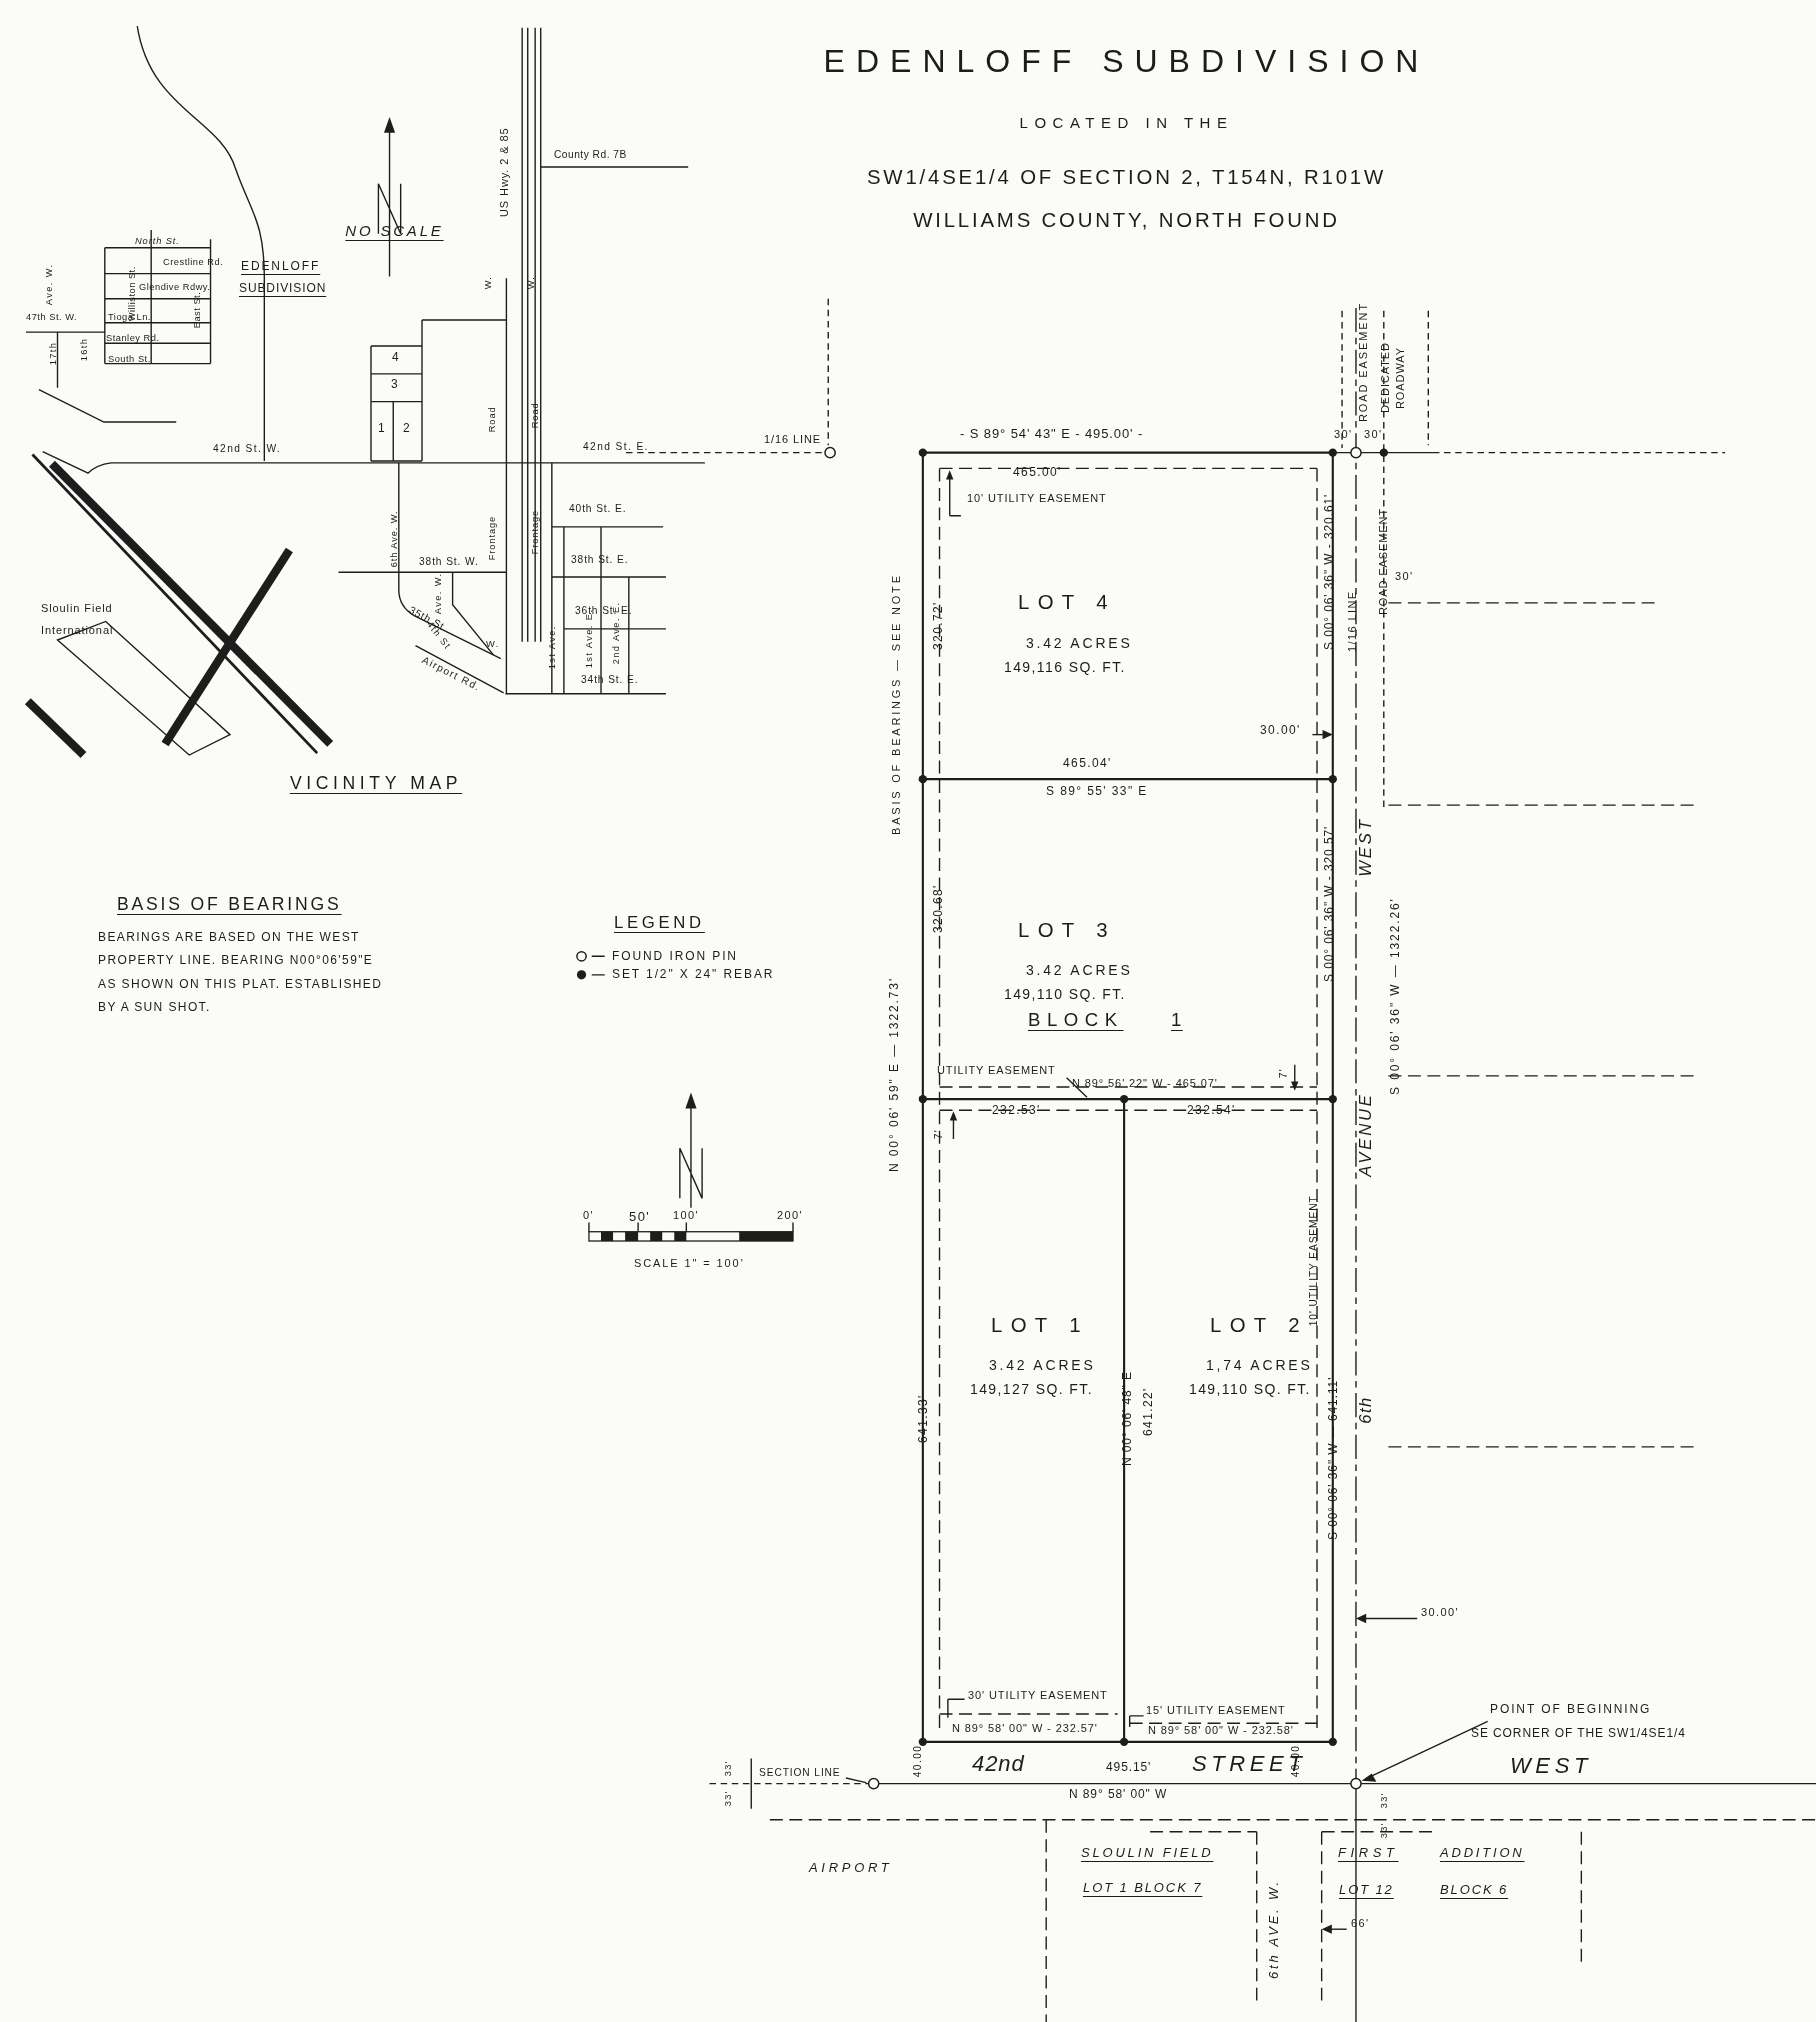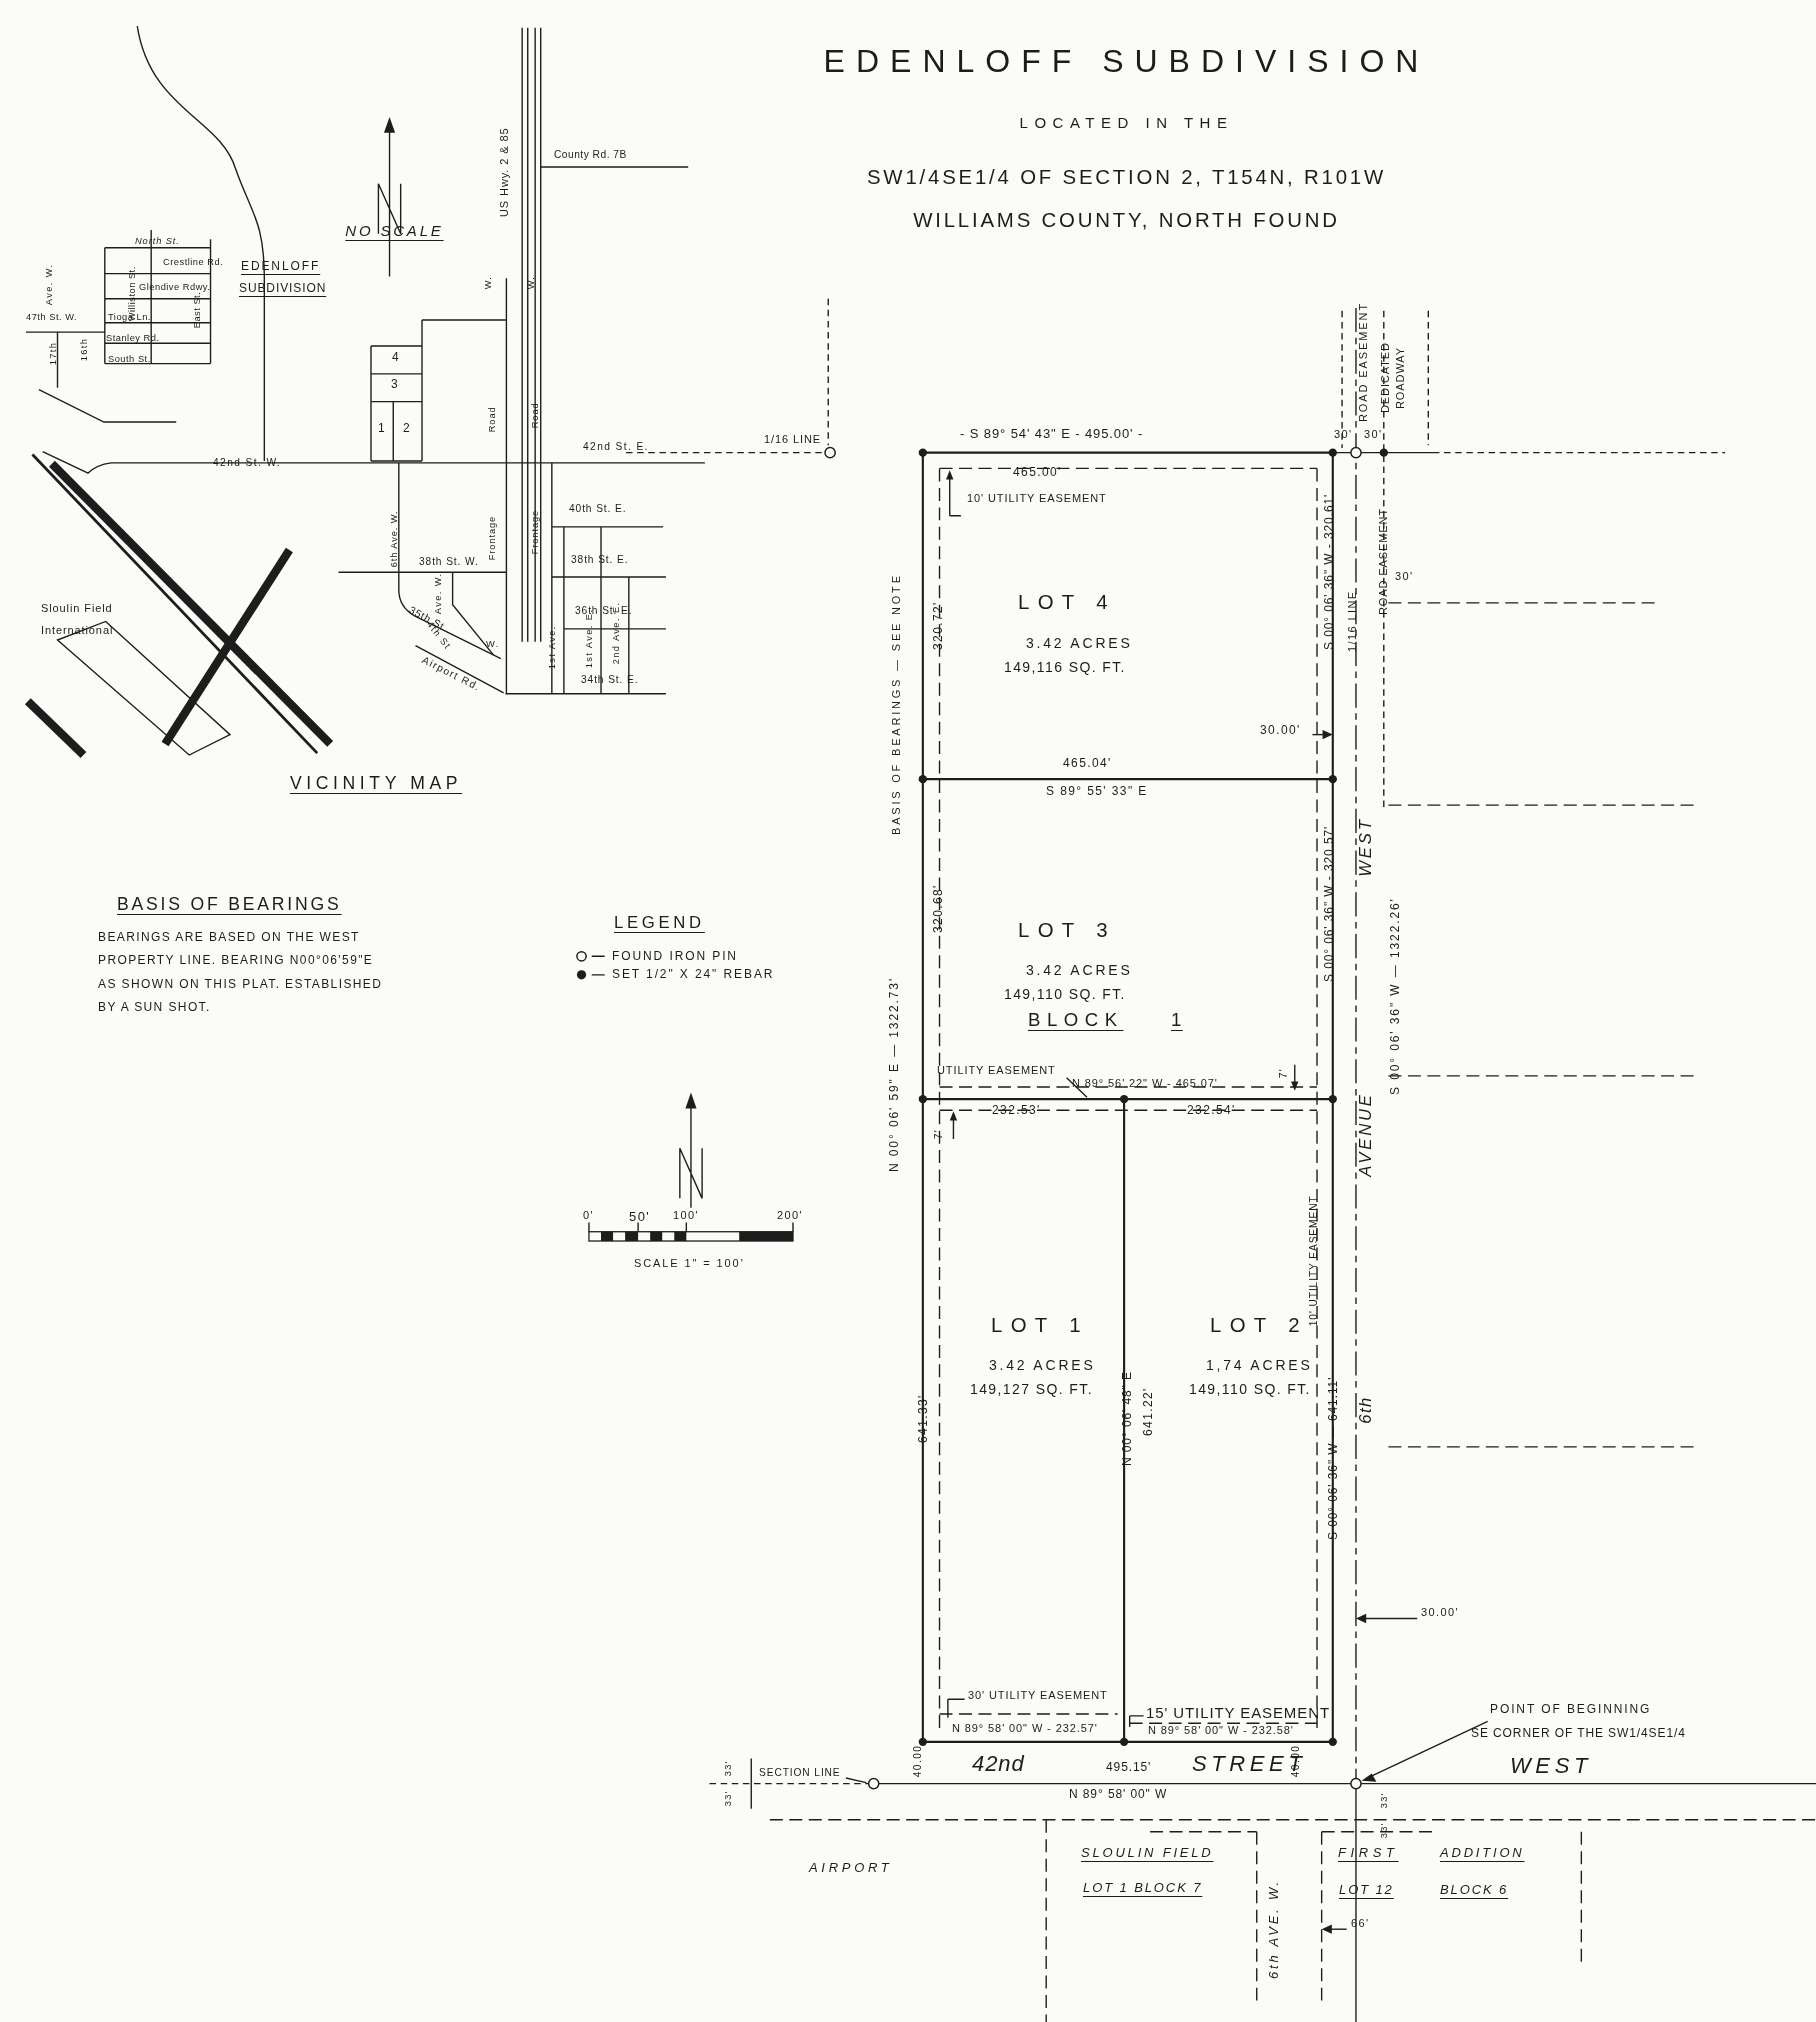--- a/index.html
+++ b/index.html
@@ -164,21 +164,21 @@
   <span class="lb v" style="left:54px;top:296px;font-size:9.3px;">Ave. W.</span>
   <span class="lb" style="left:26px;top:313px;font-size:9.3px;letter-spacing:0.5px;">47th St. W.</span>
   <span class="lb v" style="left:58px;top:356px;font-size:9.3px;">17th</span>
   <span class="lb v" style="left:89px;top:352px;font-size:9.3px;">16th</span>
   <span class="lb u" style="left:241px;top:260px;font-size:12px;letter-spacing:1.9px;">EDENLOFF</span>
   <span class="lb u" style="left:239px;top:282px;font-size:12px;letter-spacing:0.9px;">SUBDIVISION</span>
   <span class="lb" style="left:392px;top:351px;font-size:12px;">4</span>
   <span class="lb" style="left:391px;top:378px;font-size:12px;">3</span>
   <span class="lb" style="left:378px;top:422px;font-size:12px;">1</span>
   <span class="lb" style="left:403px;top:422px;font-size:12px;">2</span>
-  <span class="lb" style="left:213px;top:458px;font-size:10.2px;letter-spacing:1.4px;">42nd St. W.</span>
+  <span class="lb" style="left:213px;top:444px;font-size:10.2px;letter-spacing:1.4px;">42nd St. W.</span>
   <span class="lb" style="left:583px;top:442px;font-size:10.2px;letter-spacing:1.4px;">42nd St. E.</span>
   <span class="lb v" style="left:399px;top:558px;font-size:9.3px;letter-spacing:0.9px;">6th Ave. W.</span>
   <span class="lb" style="left:419px;top:557px;font-size:10.2px;letter-spacing:0.9px;">38th St. W.</span>
   <span class="lb" style="left:412px;top:605px;font-size:10.2px;letter-spacing:0.9px;transform:rotate(28deg);transform-origin:0 0;">35th St</span>
   <span class="lb v" style="left:443px;top:605px;font-size:9.3px;">Ave. W.</span>
   <span class="lb" style="left:432px;top:620px;font-size:9.3px;transform:rotate(52deg);transform-origin:0 0;">4th St</span>
   <span class="lb" style="left:486px;top:640px;font-size:9.3px;">W.</span>
   <span class="lb" style="left:425px;top:655px;font-size:10.2px;letter-spacing:1.4px;transform:rotate(27deg);transform-origin:0 0;">Airport Rd.</span>
   <span class="lb" style="left:569px;top:504px;font-size:10.2px;letter-spacing:0.9px;">40th St. E.</span>
   <span class="lb" style="left:571px;top:555px;font-size:10.2px;letter-spacing:0.9px;">38th St. E.</span>
@@ -266,21 +266,21 @@
   <span class="lb" style="left:1206px;top:1358px;font-size:14px;letter-spacing:2.8px;">1,74 ACRES</span>
   <span class="lb" style="left:1189px;top:1382px;font-size:14px;letter-spacing:1.4px;">149,110 SQ. FT.</span>
   <span class="lb v" style="left:929px;top:1431px;font-size:12px;">641.33'</span>
   <span class="lb v" style="left:1133px;top:1454px;font-size:12px;letter-spacing:0.9px;">N 00° 06' 48" E</span>
   <span class="lb v" style="left:1154px;top:1424px;font-size:12px;">641.22'</span>
   <span class="lb v" style="left:1319px;top:1316px;font-size:10.2px;letter-spacing:0.9px;">10' UTILITY EASEMENT</span>
   <span class="lb v" style="left:1339px;top:1528px;font-size:12px;letter-spacing:0.9px;">S 00° 06' 36" W — 641.11'</span>
   <span class="lb" style="left:1421px;top:1607px;font-size:11px;">30.00'</span>
   <span class="lb" style="left:968px;top:1690px;font-size:11px;letter-spacing:0.9px;">30' UTILITY EASEMENT</span>
   <span class="lb" style="left:952px;top:1723px;font-size:11px;letter-spacing:0.9px;">N 89° 58' 00" W - 232.57'</span>
-  <span class="lb" style="left:1146px;top:1705px;font-size:15px;letter-spacing:0.9px;">15' UTILITY EASEMENT</span>
+  <span class="lb" style="left:1146px;top:1705px;font-size:11px;letter-spacing:0.9px;">15' UTILITY EASEMENT</span>
   <span class="lb" style="left:1148px;top:1725px;font-size:11px;letter-spacing:0.9px;">N 89° 58' 00" W - 232.58'</span>
   <span class="lb v" style="left:923px;top:1767px;font-size:10.2px;">40.00</span>
   <span class="lb v" style="left:1301px;top:1767px;font-size:10.2px;">40.00</span>
   <span class="lb" style="left:1490px;top:1703px;font-size:12px;letter-spacing:1.9px;">POINT OF BEGINNING</span>
   <span class="lb" style="left:1471px;top:1727px;font-size:12px;letter-spacing:0.9px;">SE CORNER OF THE SW1/4SE1/4</span>
   <span class="lb" style="left:759px;top:1768px;font-size:10.2px;letter-spacing:0.9px;">SECTION LINE</span>
   <span class="lb v" style="left:733px;top:1767px;font-size:9.3px;">33'</span>
   <span class="lb v" style="left:733px;top:1797px;font-size:9.3px;">33'</span>
   <span class="lb v" style="left:1389px;top:1799px;font-size:9.3px;">33'</span>
   <span class="lb v" style="left:1389px;top:1829px;font-size:9.3px;">33'</span>

